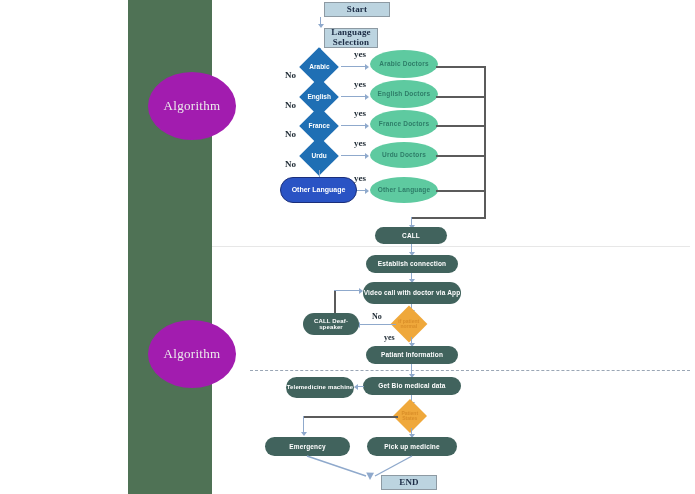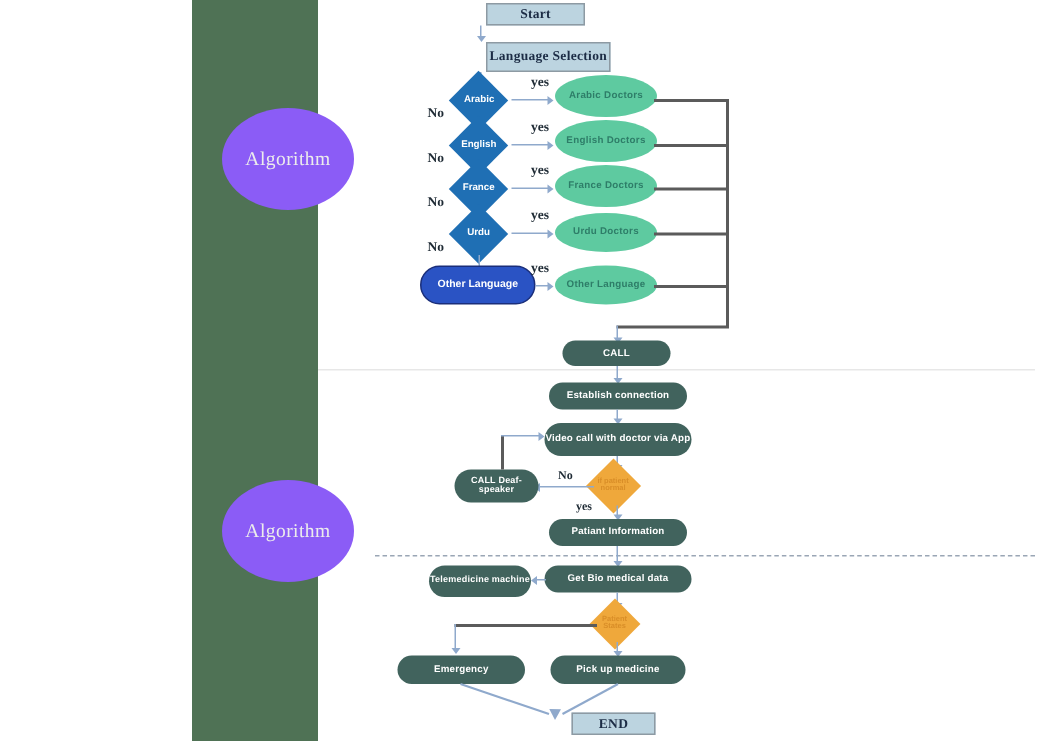--- a/index.html
+++ b/index.html
@@ -37,21 +37,21 @@
   .sep-dashed {
     position: absolute;
     left: 250px;
     width: 440px;
     height: 0;
     border-top: 1px dashed #9aa6b5;
   }
   
   .algo-ellipse {
     position: absolute;
-    background: #8b5cf6;
+    background: #a21caf;
     border-radius: 50%;
     display: flex;
     align-items: center;
     justify-content: center;
     color: #ececec;
     font-family: "Liberation Serif", serif;
     font-size: 13px;
     letter-spacing: .3px;
   }
   
@@ -181,21 +181,21 @@
   <div class="algo-ellipse" style="left:148px; top:320px; width:88px; height:68px;">
     <span>Algorithm</span>
   </div>
 
   <div class="node box-lightblue" style="left:288px; top:2px; width:66px; height:15px;">
     <span>Start</span>
   </div>
   <div class="ln ln-v" style="left:320px; top:17px; height:8px;"></div>
   <div class="arrow-down" style="left:317.6px; top:24px;"></div>
 
-  <div class="node box-lightblue" style="left:288px; top:28px; width:83px; height:20px;">
+  <div class="node box-lightblue" style="left:288px; top:28px; width:54px; height:20px;">
     <span>Language Selection</span>
   </div>
   <div class="ln ln-v" style="left:320px; top:48px; height:6px;"></div>
   <div class="arrow-down" style="left:317.6px; top:53px;"></div>
 
   <div class="node diamond-blue" style="left:305px; top:53px; width:28px; height:28px;">
     <span>Arabic</span>
   </div>
   <div class="edge-label" style="left:354px; top:49px;">yes</div>
   <div class="ln ln-h" style="left:341px; top:66px; width:25px;"></div>

